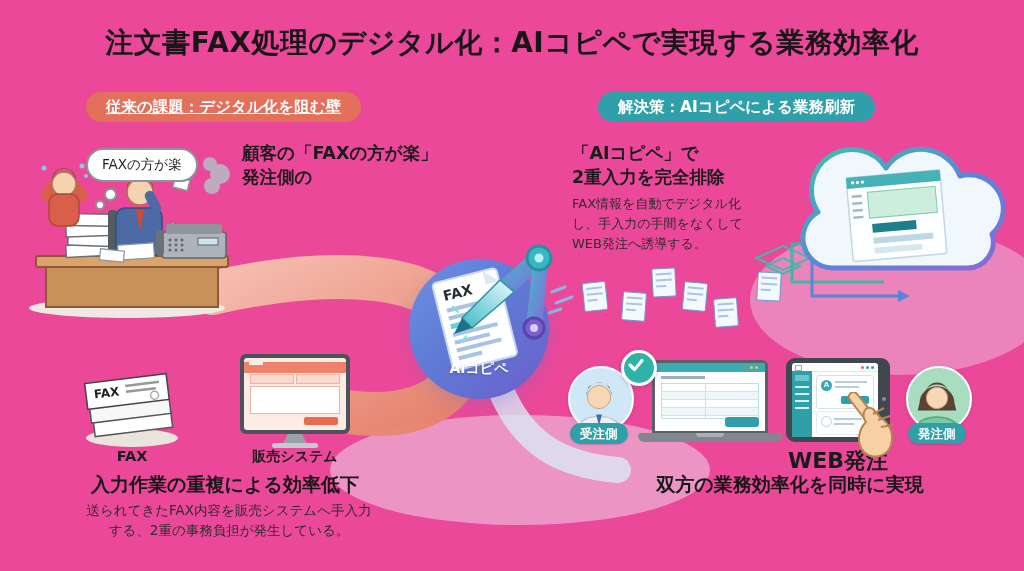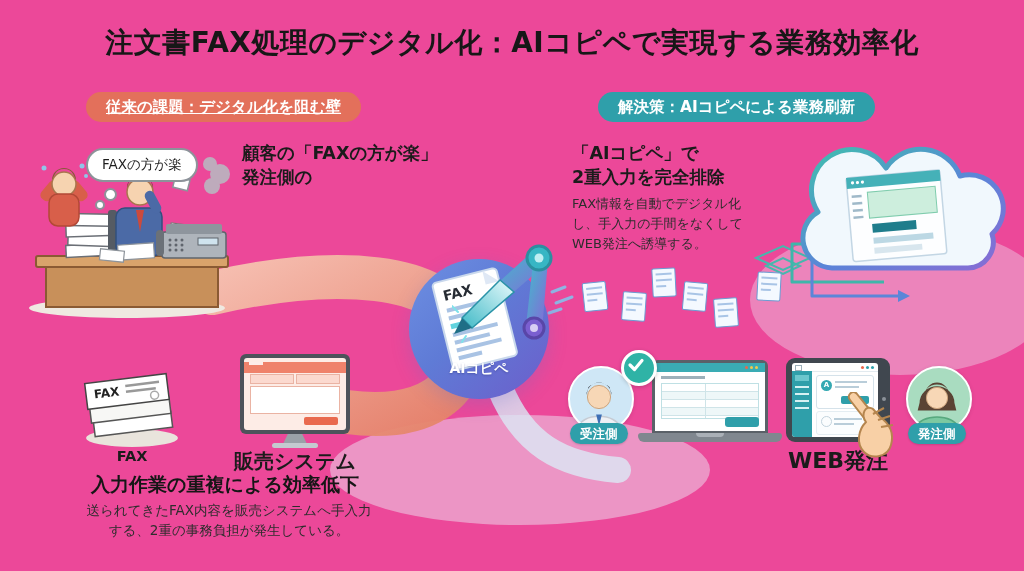--- a/index.html
+++ b/index.html
@@ -217,21 +217,21 @@
       <div class="monitor-cells">
           <i></i>
           <i></i>
         </div>
       <div class="monitor-body"></div>
       <div class="monitor-btn"></div>
     </div>
   </div>
   <div class="abs monitor-stand"></div>
   <div class="abs monitor-base"></div>
-  <div class="abs caption z2" style="left:222px;top:448px;width:146px;font-size:20px">販売システム</div>
+  <div class="abs caption z2" style="left:222px;top:448px;width:146px;font-size:14px">販売システム</div>
 
   <div class="abs h-bottom z2" style="left:58px;top:472px;width:334px">入力作業の重複による効率低下</div>
   <div class="abs b-bottom preline z2" style="left:38px;top:500px;width:382px">送られてきたFAX内容を販売システムへ手入力
 する、2重の事務負担が発生している。</div>
 
   <div class="abs circle-ai"></div>
   <svg class="abs z3" style="left:414px;top:264px" width="124" height="112" viewBox="0 0 124 112">
     <g transform="rotate(-14 62 56)">
       <rect x="28" y="10" width="66" height="90" rx="4" fill="#fff" stroke="#c9d8ec" stroke-width="2"></rect>
       <path d="M80,10 L94,24 L80,24 Z" fill="#dfe8f5"></path>
@@ -421,14 +421,15 @@
   <div class="abs avatar avatar-green" style="left:906px;top:366px">
     <svg width="58" height="58" viewBox="0 0 60 60">
       <path d="M8,62 C12,47 48,47 52,62 Z" fill="#7cc9a1" stroke="#57a87e" stroke-width="1.5"></path>
       <path d="M12,36 a18,17 0 0 1 36,0 l2,8 h-40 z" fill="#5a4334"></path>
       <circle cx="30" cy="31" r="11" fill="#f7d7b6" stroke="#caa27a" stroke-width="1"></circle>
       <path d="M18,27 a12,12 0 0 1 24,0 l-2,-6 a12,9 0 0 0 -20,0 z" fill="#5a4334"></path>
     </svg>
   </div>
   <div class="abs side-badge" style="left:908px;top:423px">発注側</div>
 
+  <div class="abs h-bottom z2" style="left:598px;top:472px;width:384px">双方の業務効率化を同時に実現</div>
 
 </div>
 
 </body></html>

